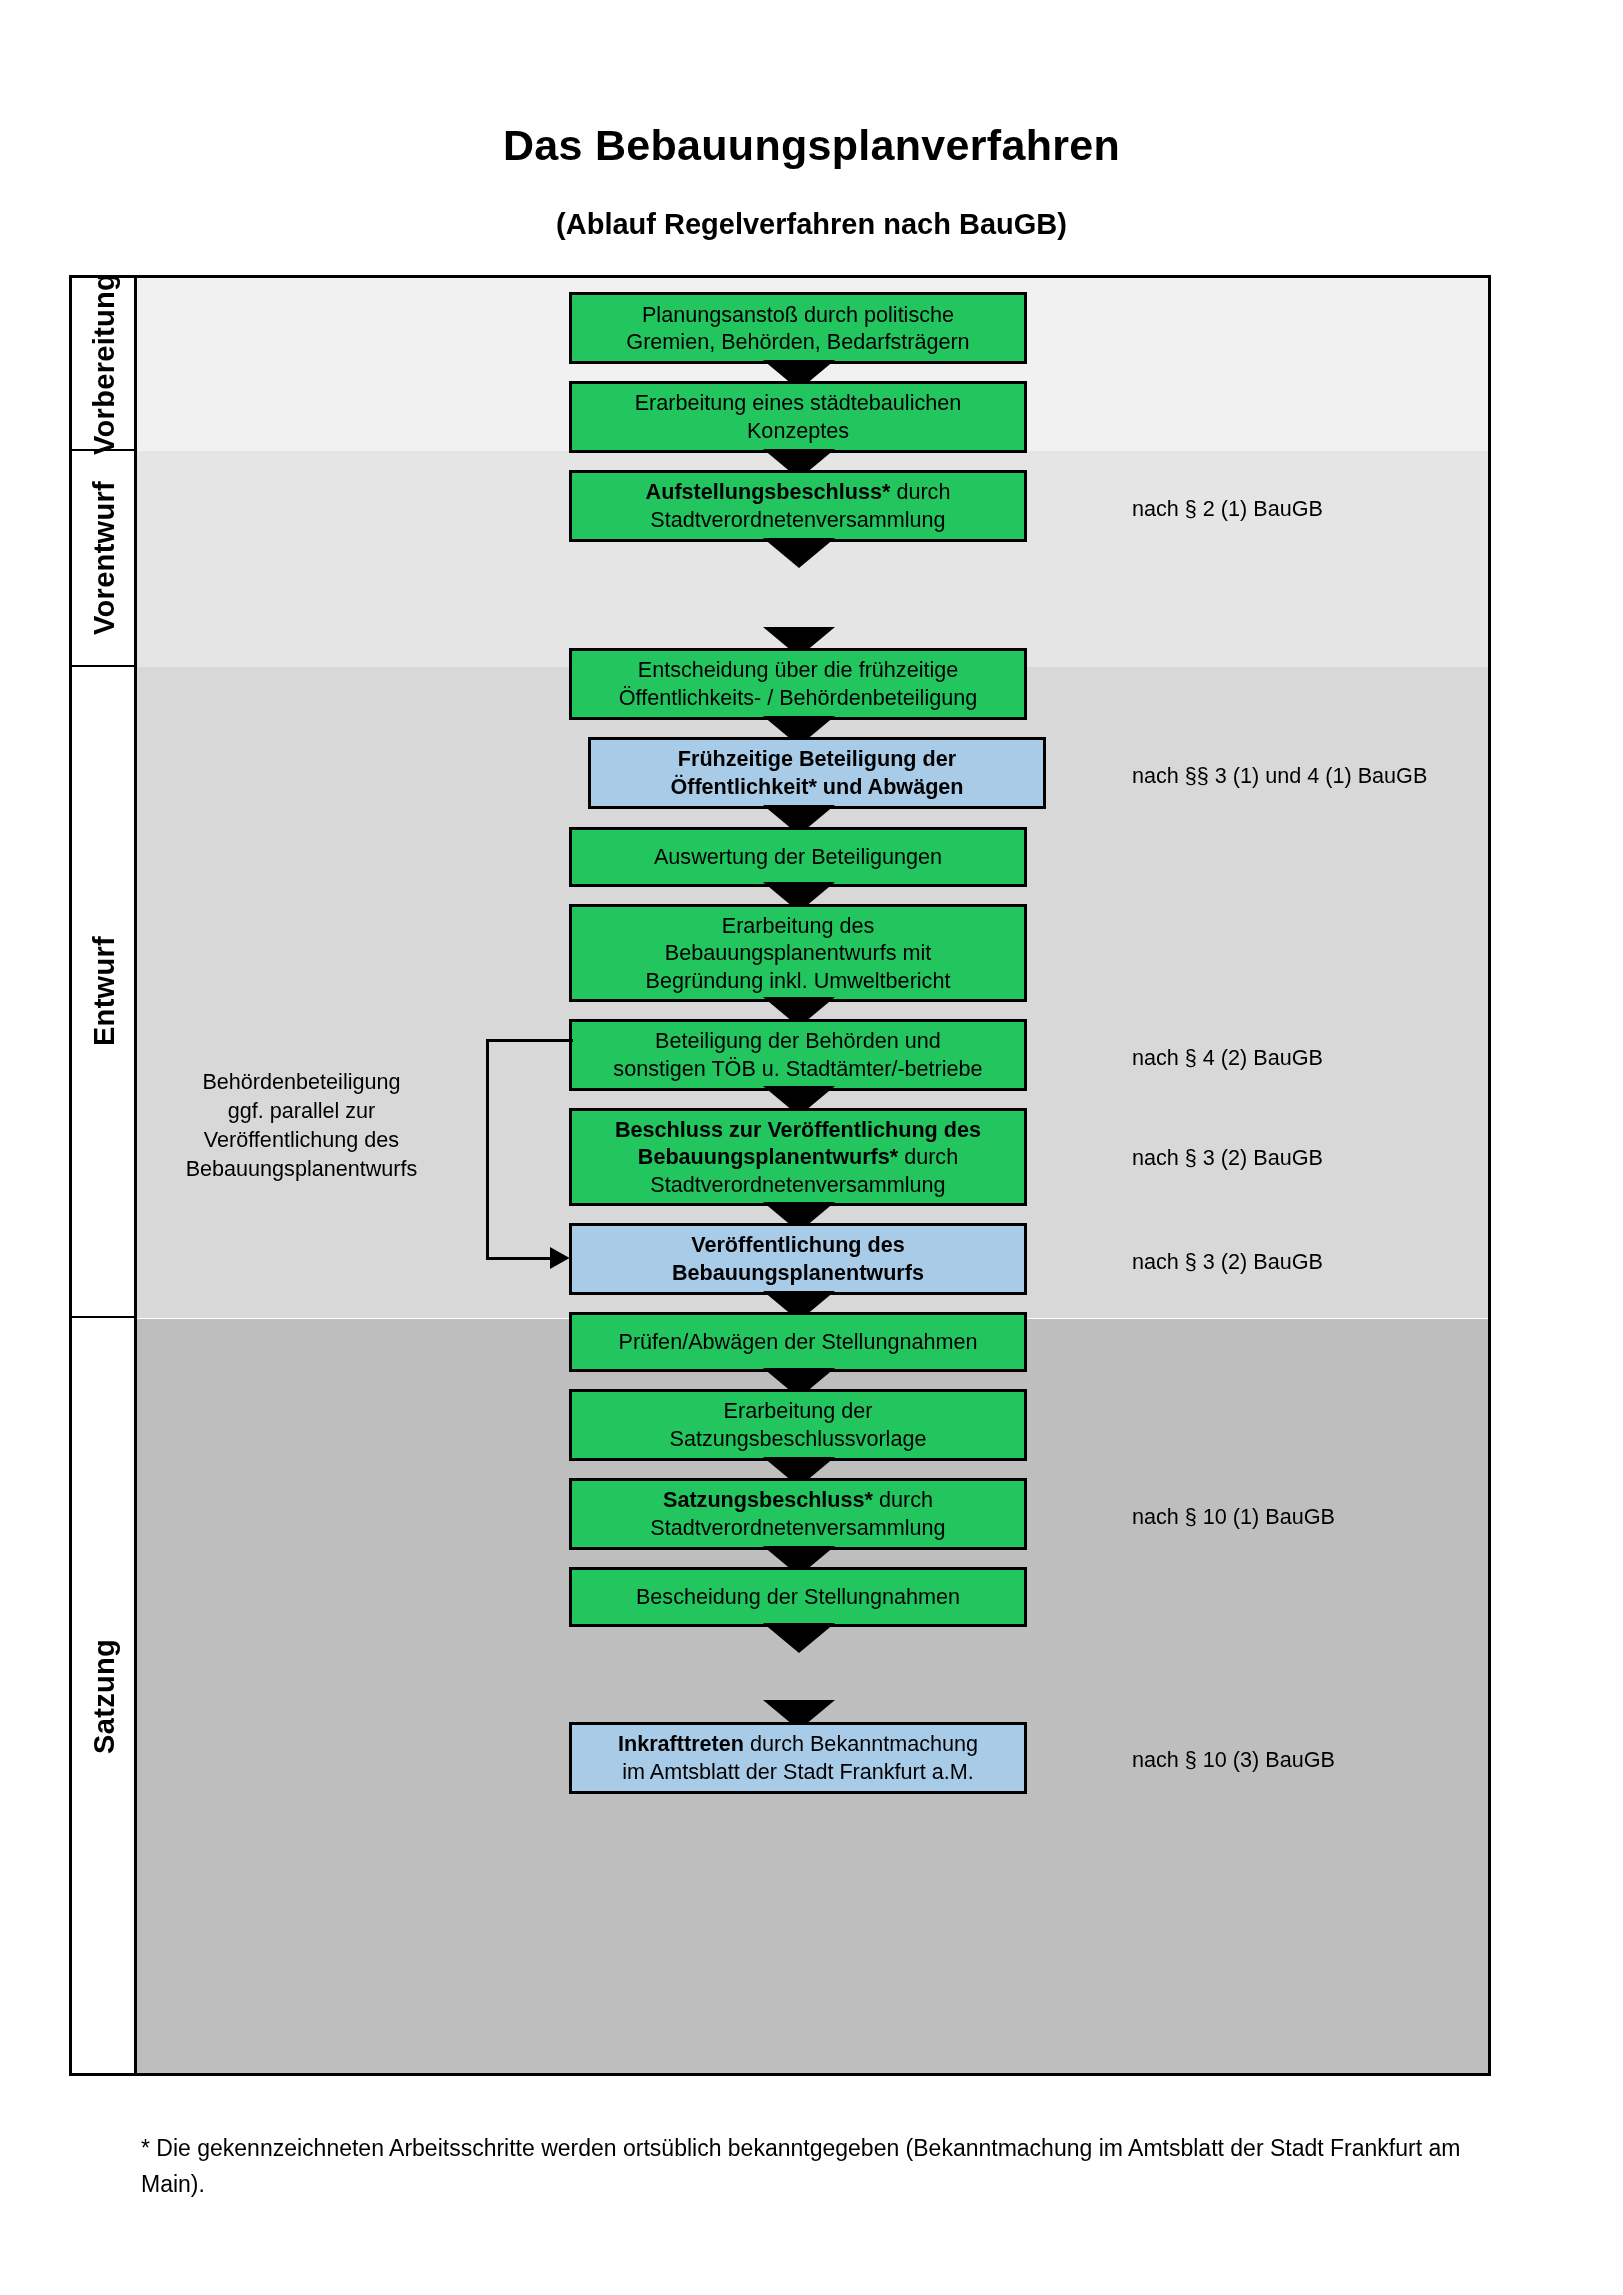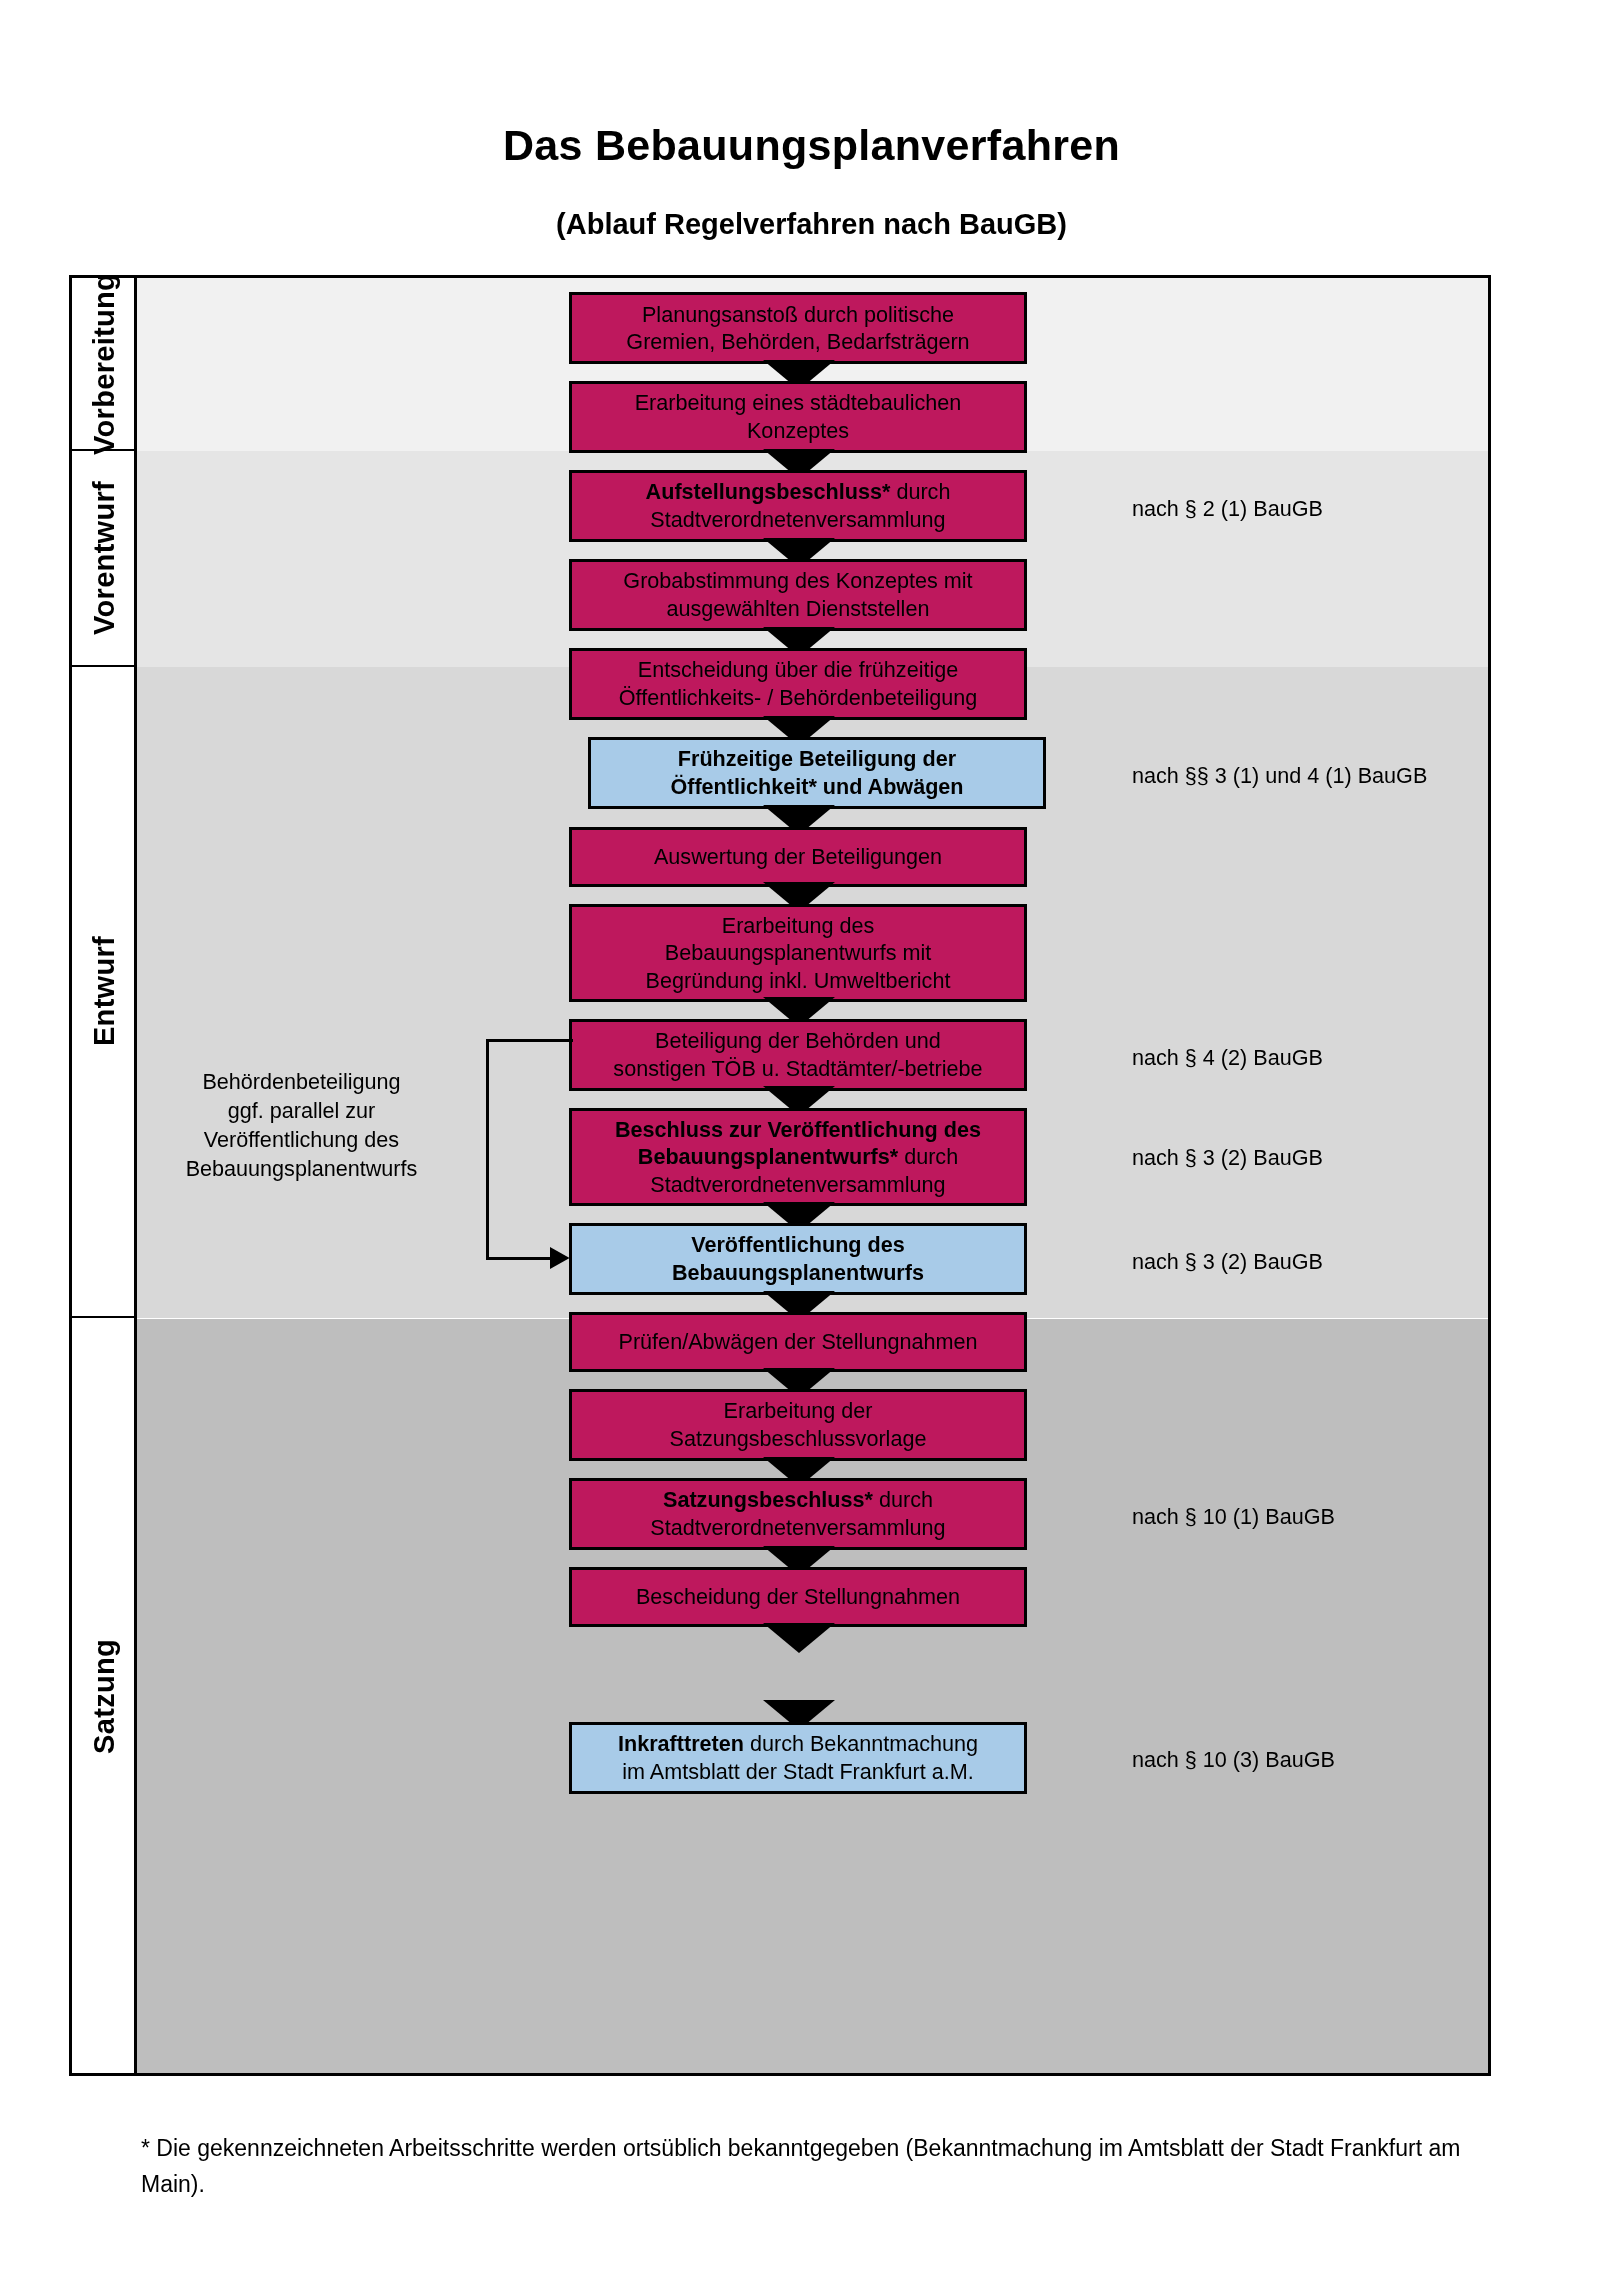--- a/index.html
+++ b/index.html
@@ -42,21 +42,21 @@
     writing-mode:vertical-rl;transform:rotate(180deg);
     font-size:29px;font-weight:bold;white-space:nowrap;letter-spacing:0.3px;
   }
 
   
   .band{position:absolute;left:65px;right:0;}
 
   
   .pbox{
     position:absolute;left:497px;width:458px;
-    border:3.3px solid #000;box-sizing:border-box;background:#be185d;
+    border:3.3px solid #000;box-sizing:border-box;background:#22c55e;
     display:flex;align-items:center;justify-content:center;
     text-align:center;font-size:21.6px;line-height:1.28;
     padding:2.6px 6.5px;
   }
   .pbox.blue{background:#a8cbe8;}
   .pbox b{font-weight:bold;}
 
   
   .darrow{
     position:absolute;width:72px;height:30px;
@@ -129,24 +129,20 @@
          <span>Konzeptes</span></div>
   </div>
   <div class="darrow" style="left:691px;top:171px;"></div>
 
   <div class="pbox" style="top:192px;height:72px;">
     <div><b>Aufstellungsbeschluss*</b> durch<br>
          <span>Stadtverordnetenversammlung</span></div>
   </div>
   <div class="darrow" style="left:691px;top:260px;"></div>
 
-  <div class="pbox" style="top:281px;height:72px;">
-    <div><span>Grobabstimmung des Konzeptes mit</span><br>
-         <span>ausgewählten Dienststellen</span></div>
-  </div>
   <div class="darrow" style="left:691px;top:349px;"></div>
 
   <div class="pbox" style="top:370px;height:72px;">
     <div><span>Entscheidung über die frühzeitige</span><br>
          <span>Öffentlichkeits- / Behördenbeteiligung</span></div>
   </div>
   <div class="darrow" style="left:691px;top:438px;"></div>
 
   <div class="pbox blue" style="top:459px;height:72px;font-weight:bold;margin-left:19px;">
     <div><span>Frühzeitige Beteiligung der</span><br>

